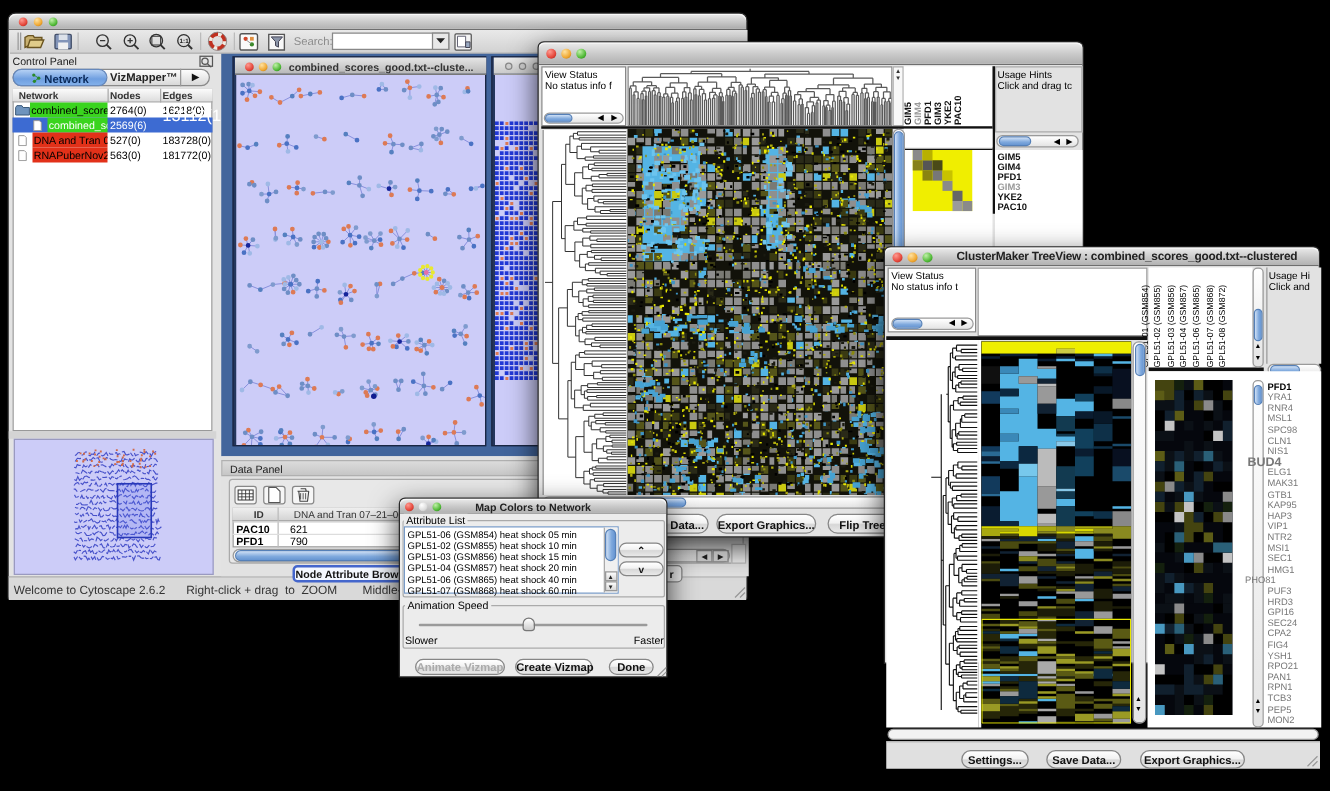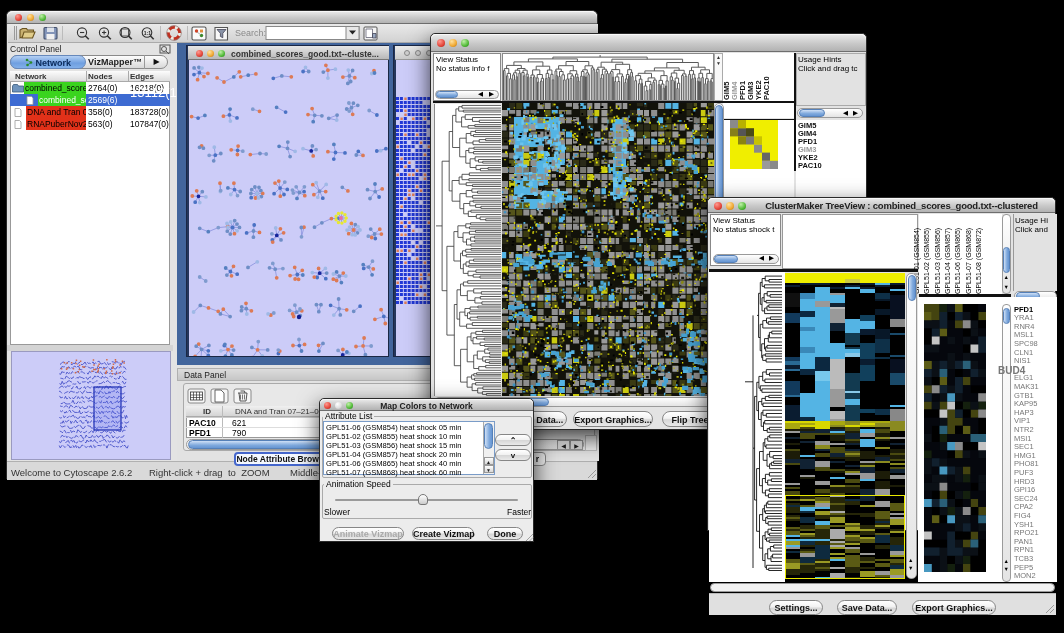--- a/index.html
+++ b/index.html
@@ -116,30 +116,30 @@
         <span style="position:absolute;left:1px;top:1px;font-size:8.5px;white-space:nowrap;color:#fff">combined_sco</span>
       </div>
       <div class="txt" style="left:81px;top:84px;font-size:8.5px;color:#fff">2569(6)</div>
       <div class="txt" style="left:123px;top:74px;font-size:13px;color:#fff">13112(15)</div>
       <svg class="abs" width="8" height="9" style="left:7px;top:96.5px">
         <path d="M1 8.5V0.5h4.5l1.5 1.5v6.5z" fill="#fff" stroke="#999" stroke-width="0.8"></path>
       </svg>
       <div class="abs" style="left:19px;top:95px;width:60px;height:12px;background:#e23119;overflow:hidden">
         <span style="position:absolute;left:1px;top:1px;font-size:8.5px;white-space:nowrap;color:#000">DNA and Tran 07</span>
       </div>
-      <div class="txt" style="left:81px;top:96px;font-size:8.5px;color:#000">358(0)</div>
+      <div class="txt" style="left:81px;top:96px;font-size:8.5px;color:#000">527(0)</div>
       <div class="txt" style="left:123px;top:96px;font-size:8.5px;color:#000">183728(0)</div>
       <svg class="abs" width="8" height="9" style="left:7px;top:108.5px">
         <path d="M1 8.5V0.5h4.5l1.5 1.5v6.5z" fill="#fff" stroke="#999" stroke-width="0.8"></path>
       </svg>
       <div class="abs" style="left:19px;top:107px;width:60px;height:12px;background:#e23119;overflow:hidden">
         <span style="position:absolute;left:1px;top:1px;font-size:8.5px;white-space:nowrap;color:#000">RNAPuberNov2+!</span>
       </div>
       <div class="txt" style="left:81px;top:108px;font-size:8.5px;color:#000">563(0)</div>
-      <div class="txt" style="left:123px;top:108px;font-size:8.5px;color:#000">107847(0)</div>
+      <div class="txt" style="left:123px;top:108px;font-size:8.5px;color:#000">181772(0)</div>
       <div class="abs" style="left:0px;top:334px;width:166px;height:6px;background:#d4d4d4"></div>
       <div class="abs" style="left:4px;top:340px;width:160px;height:109px;background:#ccccf8;border:1px solid #9a9ac0">
         <svg width="160" height="109" style="position:absolute;left:0;top:0">
           <path d="M48.0 12.5L49.0 11.8L50.4 10.2L52.1 10.0M53.3 12.2L54.8 11.7L56.3 9.6L57.6 9.6M58.8 12.2L60.2 12.7L61.2 11.2L62.9 11.5L64.0 9.4M65.3 12.6L66.8 10.7L68.1 10.4M69.0 12.3L70.2 12.7L71.4 12.0L73.0 10.0L74.4 12.7M75.4 10.3L76.3 11.4L77.7 11.2L78.6 11.6M80.0 10.5L81.3 10.1L82.1 12.0L83.3 10.9L84.4 11.5M85.5 9.6L87.2 9.2L88.6 11.7L89.8 11.9L91.6 11.3M92.4 10.2L93.9 12.5L94.7 12.8M95.5 10.4L96.4 12.6L97.3 12.0L98.9 11.6M99.8 9.7L101.5 10.0L103.3 11.3L104.9 9.3L106.6 11.3M107.8 10.7L109.1 12.8L110.6 10.0L111.7 9.8L112.9 9.2M48.1 17.2L49.9 14.6L51.7 14.9L52.8 14.7M54.2 15.7L55.5 16.0L56.9 14.7L58.2 16.7M59.4 15.7L60.4 16.1L61.6 15.1L62.6 14.0L64.3 15.3M65.1 14.6L66.6 14.1L67.9 17.4L69.3 17.8L70.2 17.5M71.4 16.0L73.1 14.1L74.3 14.5M75.7 14.5L76.7 15.4L78.5 16.2L80.3 15.6L82.0 16.0M83.4 16.7L84.8 17.3L85.9 14.4M86.5 17.3L87.8 15.0L88.7 15.6L90.1 15.8M90.8 17.4L91.7 15.1L92.9 16.0L94.1 16.0L95.7 14.6M96.7 16.0L98.0 17.3L99.1 17.5L99.9 14.9M101.3 15.1L102.4 16.9L103.9 17.0L105.0 14.9L106.1 14.7M106.6 15.9L107.5 16.0L108.5 14.3L109.6 15.1M110.9 14.8L112.5 15.2L114.1 17.5M47.3 21.8L48.7 22.3L49.8 19.7L51.1 20.3L52.6 20.3M54.0 22.3L55.0 20.1L55.8 21.1L56.7 21.5L58.0 20.5M58.7 22.1L60.3 19.7L61.3 20.3M63.3 20.4L64.7 20.2L66.0 19.4L67.4 21.7M68.6 20.0L70.2 19.8L71.4 20.7L73.1 21.5M75.1 20.8L76.0 22.2L77.5 19.3L79.3 20.8M80.0 19.7L80.8 19.4L82.1 19.2M82.8 20.0L84.3 20.9L85.9 19.0L87.3 21.6M88.1 19.4L89.2 21.2L90.9 22.5M92.1 20.4L93.3 22.0L95.1 20.3L96.1 21.2M97.3 21.7L98.3 21.0L99.1 21.6L100.9 21.5M101.8 21.0L102.6 22.3L103.7 22.7L104.6 19.3M105.5 21.3L107.0 21.0L108.2 20.4L109.6 19.3M110.4 21.6L112.1 19.3L113.5 20.0M48.4 26.2L49.9 26.4L51.6 27.0M52.9 26.9L54.2 24.1L55.8 25.2L56.6 25.8L57.8 26.7M58.6 25.7L60.0 26.7L61.0 25.1L62.0 25.0M63.9 26.5L64.9 25.5L66.5 26.1L67.5 24.3M68.0 24.9L69.2 25.4L70.7 25.8L72.0 26.7L72.8 25.9M74.0 25.1L75.7 27.5L76.8 26.1L78.0 24.7L79.0 25.5M79.9 27.0L81.2 26.5L82.9 23.8L83.8 25.3M84.8 25.0L85.8 23.9L87.5 25.6M88.2 25.5L89.2 26.6L90.5 24.1L91.4 25.7M92.2 26.4L93.3 24.8L94.5 25.5L96.2 26.6M97.5 24.4L98.4 24.0L99.6 25.0L100.6 24.5M101.9 26.0L103.2 27.0L104.7 26.9M105.6 25.8L107.0 27.0L107.8 24.1L109.2 24.9M110.3 24.2L111.3 25.1L112.8 27.3L114.5 27.3M47.5 31.6L49.0 32.5L50.2 29.3L51.6 32.2L53.4 30.5M54.1 31.5L55.7 29.2L57.4 28.8L59.0 29.9L59.9 30.1M60.5 32.1L61.4 31.9L62.7 32.2L64.3 31.8M65.3 29.7L66.1 29.6L67.4 31.8L69.0 31.1M69.9 29.9L71.2 30.0L72.1 29.9L73.7 29.7M75.1 29.8L76.3 31.3L77.6 29.3L79.4 30.0M80.1 30.5L81.5 31.1L82.7 29.7M83.5 29.7L84.3 29.0L85.5 28.8M86.6 31.8L88.2 31.6L90.0 31.0L91.6 29.7L92.9 30.9M93.9 29.8L95.5 28.7L96.9 29.5L98.5 31.3L99.4 31.9M100.6 30.9L101.6 30.6L103.3 30.8M104.0 30.4L105.6 31.5L107.0 31.4L108.4 32.5M109.8 30.2L110.8 29.3L111.6 31.3L112.6 32.0L114.0 29.9M47.2 36.4L48.5 34.7L50.3 33.9L51.5 35.6M52.5 34.4L54.1 35.5L55.6 33.6L56.8 34.3L58.5 33.7M59.0 36.5L60.0 36.9L61.4 34.4M63.8 36.0L64.8 34.1L66.2 37.1M66.8 36.8L68.2 37.0L69.6 35.1M71.6 36.1L72.6 34.6L73.8 37.2M74.5 35.2L75.7 34.6L76.5 34.9L78.1 36.2L79.7 34.7M80.6 34.8L81.6 35.9L83.0 35.1M83.7 36.4L85.4 34.5L86.4 36.2L88.1 34.1M89.0 37.0L90.1 37.2L91.0 34.6M92.4 37.0L93.9 34.0L95.5 34.6L96.3 36.8L97.5 34.4M98.1 34.0L99.8 36.1L101.5 35.8M102.3 36.1L104.0 37.3L105.1 37.2L106.0 35.5L107.4 33.7M108.7 34.6L109.6 36.0L111.2 35.2L112.8 34.5L113.9 34.5M47.0 39.3L48.2 39.3L49.8 41.3M52.2 41.5L53.8 40.5L55.3 39.8L56.3 39.7M57.1 41.2L58.5 39.2L60.0 39.4L61.0 40.1L62.8 40.0M63.9 40.8L65.4 40.8L67.0 39.6M68.1 39.3L68.9 40.1L70.5 41.7L72.0 39.1L73.2 38.7M74.0 39.6L75.1 40.4L76.5 40.5L78.0 40.4L79.6 40.7M80.9 41.6L82.4 40.1L83.4 39.4L84.7 41.4M85.6 39.7L86.8 42.1L88.2 38.7L89.9 40.5L91.6 41.3M92.6 39.6L93.7 41.8L95.2 41.4M95.7 42.0L97.1 39.6L98.0 41.3L99.3 39.4M100.3 39.8L102.0 38.8L103.0 39.1M104.0 41.0L105.4 39.3L106.8 41.1M108.2 41.7L109.9 41.8L111.6 41.9L112.8 40.4M47.6 43.9L48.6 45.8L50.1 45.6L50.9 45.0M52.3 46.7L53.5 44.3L54.5 46.7L55.9 46.5M56.8 44.7L58.2 46.7L59.1 46.0M60.2 45.8L61.9 46.7L62.9 45.1L64.4 44.1M65.2 46.8L66.2 44.6L67.9 46.9M68.6 45.9L70.3 44.6L71.1 46.5L72.2 45.9M73.5 44.3L74.5 45.9L75.6 46.2L77.1 47.1L78.1 45.0M79.4 44.0L80.3 46.0L81.5 44.3M82.4 45.3L83.8 44.0L85.5 43.7M86.8 45.2L88.5 44.4L89.6 45.7L91.4 44.5L92.7 43.8M93.5 45.0L95.3 47.0L96.9 44.5L98.6 45.3M99.1 45.4L100.4 45.9L101.7 44.3L103.0 45.9M104.4 46.2L105.7 46.5L106.8 44.0M107.3 43.9L109.0 45.7L110.7 46.5L112.5 44.4M48.8 51.5L50.0 51.6L51.6 50.3M52.3 50.0L53.4 51.7L55.2 52.0L56.7 51.9L58.3 51.8M59.7 50.8L60.9 48.3L62.6 52.0M63.7 51.2L64.7 51.6L66.3 49.4M67.2 50.9L68.4 49.9L69.7 51.3M70.5 48.6L72.0 50.3L73.1 49.9M75.6 48.8L76.8 49.4L77.8 48.6L79.4 48.7L80.8 50.1M81.7 49.8L83.4 51.3L84.5 51.1L85.4 50.5M86.6 49.1L87.6 49.9L88.8 51.2L89.6 48.5M90.9 50.6L92.6 50.4L93.7 50.6L94.8 48.9L96.3 51.9M97.6 50.9L98.9 49.1L99.8 51.4L100.7 51.7L101.7 50.7M102.5 50.3L104.2 50.2L105.4 48.6L106.5 50.9L107.7 49.0M108.3 48.6L109.7 49.2L111.5 48.9L113.2 50.1L114.9 49.2M48.0 53.8L49.2 54.4L50.6 54.4M51.9 55.6L53.3 53.9L54.7 54.0L56.3 55.4M57.0 56.6L58.5 53.3L59.9 53.9L61.1 55.3M62.3 56.0L63.9 54.1L65.5 55.0M66.4 54.1L67.5 55.2L68.3 56.8L69.4 55.2M70.4 54.4L71.6 56.4L73.1 56.6L74.9 56.1L76.2 53.8M77.1 53.9L78.8 55.1L80.3 55.1L81.5 54.6L83.1 56.4M83.9 55.1L85.4 55.6L86.4 56.7L87.9 54.9M88.6 54.6L89.5 53.7L91.2 56.6L92.3 55.6M93.0 55.1L93.9 54.6L94.8 54.9L96.3 56.3L97.8 54.2M98.4 55.6L99.9 56.4L101.5 56.8L103.2 56.4M103.8 56.0L104.8 54.4L106.4 54.1L107.7 55.7L108.6 54.0M109.8 56.6L110.8 54.4L112.3 55.1L113.8 54.5M48.0 58.7L49.5 59.7L51.0 58.4M52.0 59.8L52.9 61.2L54.4 59.4L55.2 61.0M56.5 59.2L57.8 58.2L59.2 60.8M60.2 58.5L61.5 59.0L62.5 60.4L64.1 60.4L65.7 60.5M66.6 60.8L67.5 58.5L68.3 61.5L69.8 61.4L71.0 59.9M72.4 59.8L74.0 60.6L75.5 60.2L76.6 58.8M77.8 60.0L79.0 61.3L80.2 60.8L81.2 61.3L82.6 60.7M83.6 59.2L84.5 60.5L85.4 61.6M86.4 58.8L88.1 61.8L89.9 59.2L91.3 61.5L92.2 59.4M93.3 60.0L94.5 59.2L95.8 60.7L96.7 59.6L98.4 59.7M99.4 61.6L100.6 58.7L102.0 61.1L103.0 61.2L104.2 61.9M104.9 59.1L106.6 61.4L107.6 61.3M108.5 60.1L109.4 60.7L110.5 60.8L111.9 58.1M47.3 65.4L48.3 66.0L49.9 65.7M51.3 63.5L52.2 65.7L53.8 63.9M54.7 65.9L56.3 65.0L57.6 64.1M58.3 64.8L59.9 64.2L61.2 63.1L62.8 65.7M63.4 64.7L65.0 66.1L65.8 66.5L67.3 65.8L68.2 64.2M69.3 64.8L70.7 65.4L72.3 64.8L73.2 66.2M73.7 64.5L75.1 63.2L76.9 65.0L77.9 64.4L79.6 65.5M80.5 64.9L81.5 63.2L82.9 65.8M83.7 66.0L84.8 65.6L86.5 64.5L88.3 66.4L89.6 65.5M91.7 64.4L93.3 63.7L94.3 64.8L96.0 66.3L97.5 66.6M98.9 64.1L99.9 63.8L101.0 66.2L102.0 64.4M102.6 66.1L103.8 64.5L104.8 65.8L106.3 63.7L107.8 63.8M108.4 63.4L110.1 65.9L111.6 65.6M112.7 63.3L113.5 66.7L114.5 63.4L115.4 65.6M48.1 71.3L49.5 70.9L50.3 71.1L51.2 68.8L52.3 71.3M52.9 68.9L54.6 69.9L56.2 68.6L57.2 68.1M58.3 68.8L59.1 71.5L60.4 69.1M61.6 71.1L62.7 69.6L63.6 68.2L65.1 70.9L66.2 70.0M67.4 69.1L69.0 68.6L69.9 70.8L70.8 71.2L72.4 70.8M72.9 68.9L74.5 68.1L75.8 71.4L76.7 69.3M77.8 70.9L79.0 69.2L80.0 68.6M80.9 69.9L81.8 69.9L83.2 69.1L84.3 70.2L85.7 68.3M86.3 70.8L87.7 68.3L88.8 70.6L89.7 68.0L91.1 70.0M92.1 70.2L93.4 71.1L94.8 70.5M95.6 71.3L96.6 70.3L97.6 70.0M98.9 70.3L99.8 69.9L100.8 68.6L101.7 69.9L103.3 71.1M103.8 68.8L105.3 71.2L106.4 70.4L107.8 68.6M108.5 71.3L110.0 70.7L111.1 71.4M112.4 69.6L113.8 71.2L115.1 70.8L116.0 70.4L117.1 69.4M48.4 73.4L49.6 74.8L50.9 74.9L52.2 74.2L53.5 74.0M55.5 73.8L57.3 76.3L58.7 76.4L59.9 76.2L61.3 75.5M62.0 74.2L63.5 75.7L64.6 74.3L66.1 73.7L66.9 73.0M67.6 73.4L69.0 74.2L70.4 76.5L71.8 76.4L73.5 73.9M75.5 73.6L77.1 74.1L78.3 74.2L79.5 76.2L80.9 76.0M82.2 75.2L83.2 75.0L84.2 76.3L85.2 76.6L86.5 74.6M87.2 75.3L88.1 74.9L89.4 75.9L90.2 74.9L91.6 75.2M92.3 75.6L94.0 75.4L95.4 75.7L96.7 73.6L97.6 74.8M98.4 74.3L99.3 74.9L100.4 74.0L101.8 72.9L103.1 74.3M103.7 75.2L104.9 73.9L106.0 73.8M106.8 76.2L108.1 74.8L109.8 75.0L111.1 76.2M112.1 76.1L113.7 73.6L114.9 75.3M47.8 79.0L49.2 79.7L51.0 80.8M51.6 79.1L52.7 78.4L54.3 81.3M55.3 80.5L56.7 80.6L57.7 80.6M58.5 78.0L59.5 80.5L61.2 79.1L63.0 79.7M64.7 81.1L65.7 77.8L67.5 79.1L68.5 80.5L69.9 79.4M71.2 79.9L72.1 80.9L73.6 80.0L75.1 78.9M76.4 81.0L77.7 80.6L79.5 78.5M80.2 79.1L81.1 80.7L82.7 77.7M83.6 80.4L85.3 77.9L86.2 78.6L87.1 79.3M88.3 80.4L89.8 80.8L91.1 79.8L92.7 78.6M93.2 79.3L94.6 80.1L96.2 79.1M97.0 79.5L98.6 81.4L99.8 79.5M100.8 78.9L101.9 79.9L103.3 81.1M104.2 79.2L105.4 78.3L107.2 79.5L109.0 79.4M110.4 80.2L111.3 78.0L112.6 78.3L113.5 78.3M48.6 85.5L50.1 83.2L51.6 84.4L52.8 84.4M53.8 83.8L54.9 85.7L56.3 84.1M57.2 85.2L58.9 86.1L59.7 86.3L61.5 85.2M62.6 85.9L63.8 83.6L65.2 84.2L66.4 85.2M67.7 84.1L69.1 83.1L70.7 86.2L72.2 86.3M73.0 85.9L74.2 83.0L75.1 84.7M76.1 85.1L76.9 85.6L78.4 85.4L79.6 85.1L80.5 83.0M81.1 84.8L82.3 85.1L83.8 84.7M84.4 83.0L86.0 85.3L87.0 85.0L88.0 83.5L89.6 83.9M90.3 83.5L91.2 86.4L92.4 84.9M93.6 85.0L94.8 83.1L96.1 83.5L97.6 85.8L98.4 85.8M99.6 83.1L101.1 86.0L102.7 83.9M103.8 85.1L104.8 86.0L105.7 86.1L107.5 84.1M108.5 85.4L109.7 85.2L110.8 85.0L112.2 83.1M47.0 89.4L48.6 90.7L50.0 88.2M50.7 88.7L51.6 88.2L52.8 88.5M53.5 91.0L54.8 89.4L56.4 88.6L57.5 91.3M58.4 89.2L59.5 87.9L60.5 89.8L62.0 88.5L63.1 91.0M63.8 90.6L64.8 91.1L65.9 89.4M66.8 88.6L68.2 89.6L69.6 89.8L70.9 88.3L72.1 87.8M72.9 90.2L74.0 90.8L75.0 88.0L76.1 89.6L77.3 88.9M78.0 89.7L78.9 87.8L80.4 89.8M81.4 89.5L82.5 87.6L83.7 89.6L84.5 90.1L86.1 91.1M87.3 89.3L88.2 89.5L89.7 88.6M90.5 88.8L91.3 87.8L92.9 87.5L94.7 90.4M95.9 88.3L97.5 90.2L99.2 88.7M99.7 89.6L101.2 90.1L102.7 88.4L104.0 89.6M105.1 89.4L106.7 91.2L108.0 87.7M108.5 88.4L110.2 90.7L111.6 88.8L113.2 89.7M47.2 93.5L48.3 95.9L50.1 93.2M51.2 93.5L52.9 95.5L53.9 94.5M54.9 92.9L56.6 93.1L58.2 95.9L59.1 94.6L60.0 95.8M60.9 93.3L62.1 95.5L63.8 93.4L64.6 95.9M65.7 94.0L66.7 96.0L68.3 95.6L69.9 93.1L71.3 93.4M72.4 94.0L74.1 95.5L75.7 94.5M76.6 94.5L78.0 95.0L78.8 93.5L80.2 96.1M81.5 92.8L82.5 95.3L84.3 94.6M85.5 93.5L87.1 93.5L88.6 93.8L89.8 93.0M90.9 93.1L91.8 92.9L93.0 93.1M94.0 93.6L94.9 96.1L96.5 92.4M97.6 92.8L99.3 92.7L100.8 94.2L102.3 94.7L103.3 94.4M104.1 94.0L105.1 95.0L106.8 94.6M107.9 94.8L109.1 94.9L110.7 93.3M111.6 93.9L113.0 93.3L114.2 95.6L115.4 96.0L116.2 93.5" stroke="#3844c4" stroke-width="0.9" fill="none" opacity="0.9"></path>
           <path d="M63.3 10.8h1.5v1.5h-1.5zM70.1 13.9h1.5v1.5h-1.5zM71.7 14.6h1.5v1.5h-1.5zM86.4 11.5h1.5v1.5h-1.5zM66.6 16.8h1.5v1.5h-1.5zM85.5 16.0h1.5v1.5h-1.5zM109.7 8.4h1.5v1.5h-1.5zM60.7 16.0h1.5v1.5h-1.5zM93.7 18.5h1.5v1.5h-1.5zM65.5 19.1h1.5v1.5h-1.5zM80.7 7.3h1.5v1.5h-1.5zM58.9 10.0h1.5v1.5h-1.5zM53.8 16.5h1.5v1.5h-1.5zM107.3 20.1h1.5v1.5h-1.5zM54.4 10.2h1.5v1.5h-1.5zM85.5 13.2h1.5v1.5h-1.5zM81.3 12.2h1.5v1.5h-1.5zM53.9 16.2h1.5v1.5h-1.5zM102.7 7.1h1.5v1.5h-1.5zM102.8 8.8h1.5v1.5h-1.5zM66.9 12.6h1.5v1.5h-1.5zM51.7 9.9h1.5v1.5h-1.5zM100.7 11.4h1.5v1.5h-1.5zM62.7 20.1h1.5v1.5h-1.5zM67.9 8.4h1.5v1.5h-1.5zM99.8 21.0h1.5v1.5h-1.5zM94.1 7.0h1.5v1.5h-1.5zM100.2 14.1h1.5v1.5h-1.5zM91.6 16.0h1.5v1.5h-1.5zM107.3 12.3h1.5v1.5h-1.5zM93.2 20.4h1.5v1.5h-1.5zM48.8 16.0h1.5v1.5h-1.5zM93.0 20.0h1.5v1.5h-1.5zM99.0 18.2h1.5v1.5h-1.5zM55.2 14.9h1.5v1.5h-1.5zM99.9 15.6h1.5v1.5h-1.5zM63.7 7.5h1.5v1.5h-1.5zM82.5 16.7h1.5v1.5h-1.5zM111.4 10.2h1.5v1.5h-1.5zM85.5 18.1h1.5v1.5h-1.5zM81.1 16.8h1.5v1.5h-1.5zM84.8 19.2h1.5v1.5h-1.5zM79.3 18.5h1.5v1.5h-1.5zM103.8 20.7h1.5v1.5h-1.5z" fill="#d06a4a"></path>
           <rect x="82" y="35" width="27" height="43" fill="rgba(90,110,230,0.22)" stroke="#2838b8" stroke-width="1.3"></rect>
         </svg>
       </div>
       <div class="abs" style="left:0;top:450px;width:590px;height:19px;background:#d9d9d9;border-top:1px solid #b0b0b0"></div>
       <div class="txt" style="left:4px;top:456px;font-size:9.5px;color:#333">Welcome to Cytoscape 2.6.2</div>
@@ -317,21 +317,21 @@
       <div class="btn" style="left:231px;top:377px;width:108px;height:16px">Flip Tree Node Order</div>
     </div>
     <div class="win" style="left:707px;top:197px;width:349px;height:334px">
       <div class="tbar" style="height:15px"></div>
       <div class="tl tlr" style="left:6px;top:4px;width:8px;height:8px"></div>
       <div class="tl tly" style="left:18px;top:4px;width:8px;height:8px"></div>
       <div class="tl tlg" style="left:30px;top:4px;width:8px;height:8px"></div>
       <div class="ttxt" style="left:42px;right:2px;top:2px;text-align:center;font-size:9.5px;letter-spacing:-0.2px">ClusterMaker TreeView : combined_scores_good.txt--clustered</div>
       <div class="panelw" style="left:2px;top:16px;width:71px;height:52px">
         <div class="txt" style="left:2px;top:1px;font-size:8px">View Status</div>
-        <div class="txt" style="left:2px;top:10px;font-size:8px">No status shock t</div>
+        <div class="txt" style="left:2px;top:10px;font-size:8px">No status info t</div>
         <div class="sbtrack" style="left:2px;top:39px;width:66px;height:10px;border-radius:6px"></div>
         <div class="sbthumbh" style="left:3px;top:40px;width:24px;height:8px"></div>
         <div class="txt" style="left:48px;top:39px;font-size:6.5px">◀</div>
         <div class="txt" style="left:58px;top:39px;font-size:6.5px">▶</div>
       </div>
       <div class="abs" style="left:74px;top:16px;width:136px;height:55px;background:#fff;border:1px solid #999"></div>
       <div class="abs" style="left:211px;top:16px;width:83px;height:80px;background:#fff"></div>
       <div class="rot" style="left:214.0px;top:87px;height:9px;font-size:7px;font-weight:normal;color:#000">GPL51-01 (GSM854)</div>
       <div class="rot" style="left:224.3px;top:87px;height:9px;font-size:7px;font-weight:normal;color:#000">GPL51-02 (GSM855)</div>
       <div class="rot" style="left:234.6px;top:87px;height:9px;font-size:7px;font-weight:normal;color:#000">GPL51-03 (GSM856)</div>
@@ -428,21 +428,21 @@
       <div class="txt" style="left:306px;top:175.3px;font-size:7.5px;font-weight:normal;color:#777">ELG1</div>
       <div class="txt" style="left:306px;top:183.9px;font-size:7.5px;font-weight:normal;color:#777">MAK31</div>
       <div class="txt" style="left:306px;top:192.5px;font-size:7.5px;font-weight:normal;color:#777">GTB1</div>
       <div class="txt" style="left:306px;top:201.1px;font-size:7.5px;font-weight:normal;color:#777">KAP95</div>
       <div class="txt" style="left:306px;top:209.7px;font-size:7.5px;font-weight:normal;color:#777">HAP3</div>
       <div class="txt" style="left:306px;top:218.3px;font-size:7.5px;font-weight:normal;color:#777">VIP1</div>
       <div class="txt" style="left:306px;top:226.9px;font-size:7.5px;font-weight:normal;color:#777">NTR2</div>
       <div class="txt" style="left:306px;top:235.5px;font-size:7.5px;font-weight:normal;color:#777">MSI1</div>
       <div class="txt" style="left:306px;top:244.1px;font-size:7.5px;font-weight:normal;color:#777">SEC1</div>
       <div class="txt" style="left:306px;top:252.7px;font-size:7.5px;font-weight:normal;color:#777">HMG1</div>
-      <div class="txt" style="left:306px;top:261.3px;font-size:7.5px;font-weight:normal;color:#777">PHO81</div>
+      <div class="txt" style="left:288px;top:261.3px;font-size:7.5px;font-weight:normal;color:#777">PHO81</div>
       <div class="txt" style="left:306px;top:269.9px;font-size:7.5px;font-weight:normal;color:#777">PUF3</div>
       <div class="txt" style="left:306px;top:278.5px;font-size:7.5px;font-weight:normal;color:#777">HRD3</div>
       <div class="txt" style="left:306px;top:287.1px;font-size:7.5px;font-weight:normal;color:#777">GPI16</div>
       <div class="txt" style="left:306px;top:295.7px;font-size:7.5px;font-weight:normal;color:#777">SEC24</div>
       <div class="txt" style="left:306px;top:304.3px;font-size:7.5px;font-weight:normal;color:#777">CPA2</div>
       <div class="txt" style="left:306px;top:312.9px;font-size:7.5px;font-weight:normal;color:#777">FIG4</div>
       <div class="txt" style="left:306px;top:321.5px;font-size:7.5px;font-weight:normal;color:#777">YSH1</div>
       <div class="txt" style="left:306px;top:330.1px;font-size:7.5px;font-weight:normal;color:#777">RPO21</div>
       <div class="txt" style="left:306px;top:338.7px;font-size:7.5px;font-weight:normal;color:#777">PAN1</div>
       <div class="txt" style="left:306px;top:347.3px;font-size:7.5px;font-weight:normal;color:#777">RPN1</div>

